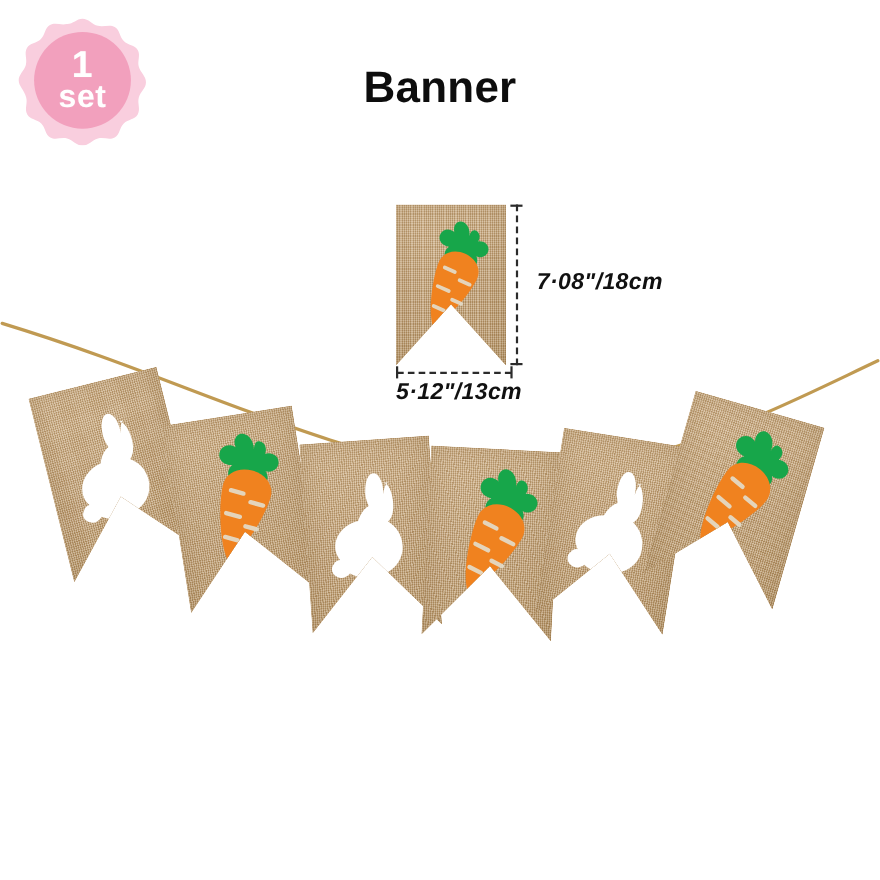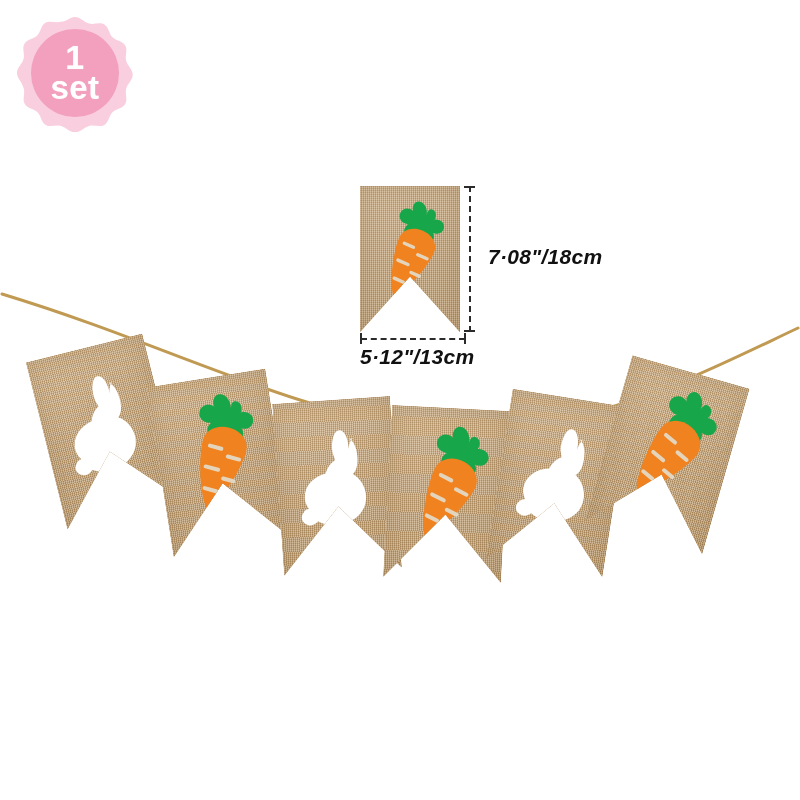--- a/index.html
+++ b/index.html
@@ -39,21 +39,21 @@
     flex-direction: column;
     align-items: center;
     justify-content: center;
     color: #ffffff;
     font-weight: 700;
     line-height: 0.92;
     letter-spacing: 0.5px;
     text-shadow: 0 0 1px rgba(255,255,255,.35);
   }
   .badge-num { font-size: 34px; }
-  .badge-unit { font-size: 33px; }
+  .badge-unit { font-size: 29px; }
 
   
   .title {
     position: absolute;
     left: 0;
     top: 58px;
     width: 800px;
     text-align: center;
     font-size: 40px;
     font-weight: 700;
@@ -166,20 +166,21 @@
           3.9-3.9 3.5-10 8.2-12.7 4.7-2.8 9.9.5 15.3-1C50.4 8.1 53.4 3 59 3 Z" fill="#f9cede"></path>
       </g>
       <circle cx="59" cy="59" r="44" fill="#f2a0bd"></circle>
     </svg>
     <div class="badge-text">
       <span class="badge-num">1</span>
       <span class="badge-unit">set</span>
     </div>
   </div>
 
+  <div class="title">Banner</div>
 
   <div class="flag callout">
     <span class="motif">
       <svg viewBox="0 0 100 146" aria-hidden="true">
         <g transform="rotate(24 50 74)">
           <path d="M47 26c-2-7-8-11-13-9-4 2-4 8-1 11-6-2-11 2-11 7 0 6 6 9 12 7
                    -3 4-2 10 3 12 5 2 10-2 11-8 2 6 8 9 12 6 4-3 4-9 0-12 5 0 9-4 8-9
                    -1-5-7-7-12-4 1-5-3-9-7-8-2 .5-3 3-2 7Z" fill="#17a64a"></path>
           <path d="M50 42c11 0 19 7 19 16 0 14-9 46-19 56-10-10-19-42-19-56 0-9 8-16 19-16Z" fill="#f0821f"></path>
           <g stroke="#e3dcc9" stroke-width="3.4" stroke-linecap="round" fill="none" opacity=".92">

